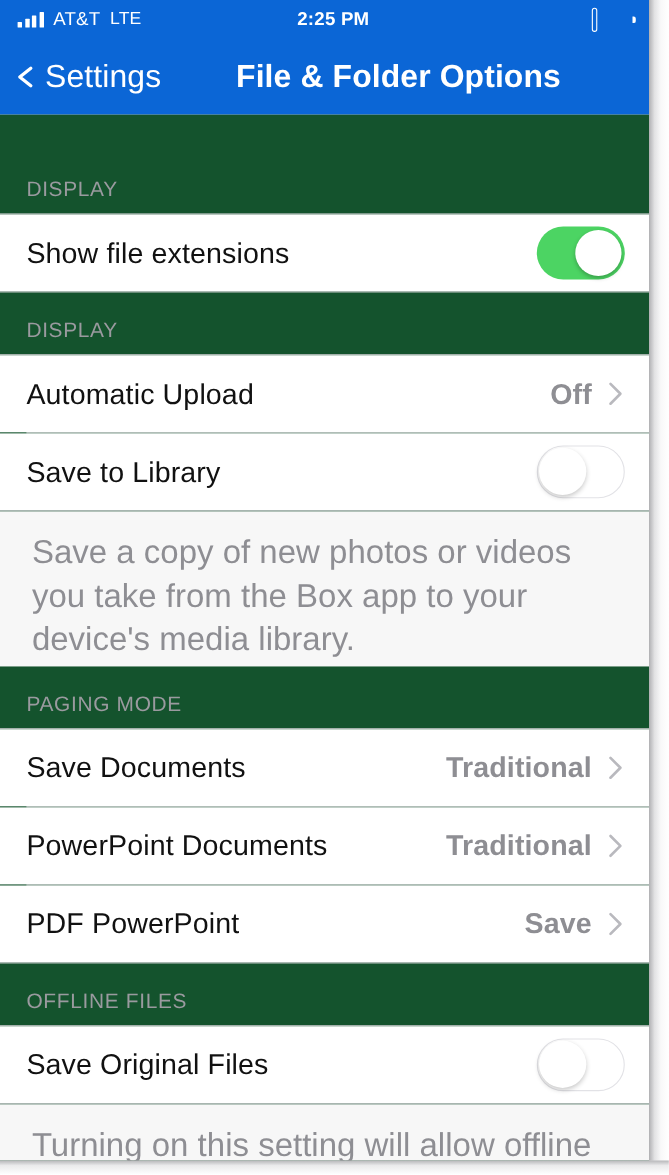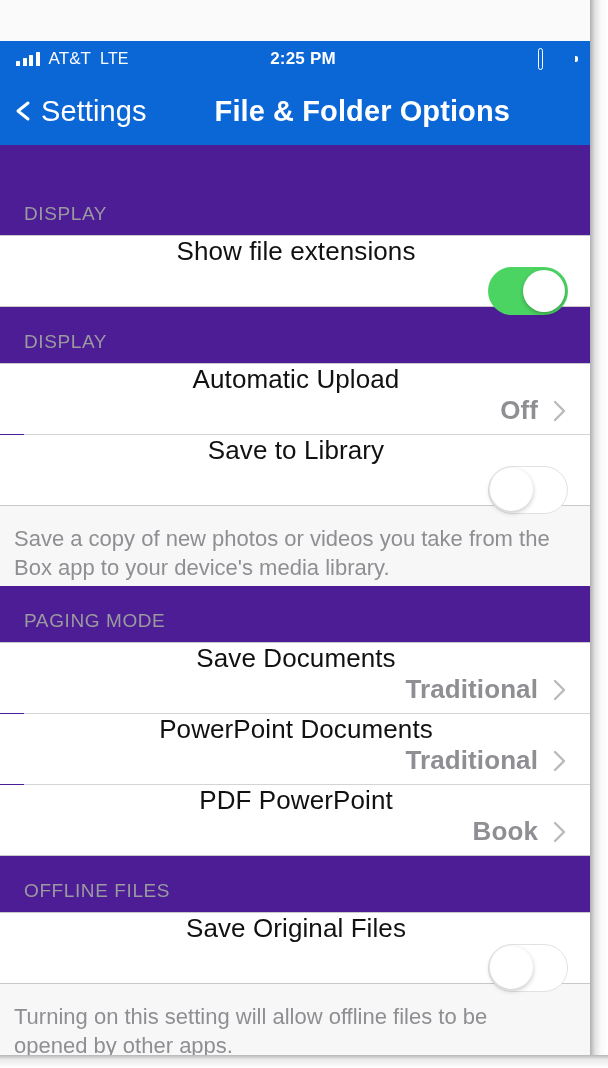--- a/index.html
+++ b/index.html
@@ -22,21 +22,21 @@
     pointer-events:none;
   }
   .bottom-shadow {
     position:absolute; top:1055px; left:0;
     width:608px; height:13px;
     background:linear-gradient(to bottom, rgba(110,110,115,0.50) 0%, rgba(160,160,165,0.22) 35%, rgba(255,255,255,0) 100%);
     pointer-events:none;
   }
 
   
-  .navbar { background:#0b66d6; height:104px; position:relative; width:590px;margin-top:41px; }
+  .navbar { background:#0b66d6; height:104px; position:relative; width:590px; }
   .statusbar {
     height:36px; display:flex; align-items:center;
     padding:0 16px; position:relative; color:#fff;
   }
   .sb-left { display:flex; align-items:center; gap:9px; }
   .bars { display:flex; align-items:flex-end; gap:2.5px; height:14px; }
   .bars i { width:4px; background:#fff; border-radius:0.5px; display:block; }
   .bars i:nth-child(1){ height:5px; }
   .bars i:nth-child(2){ height:8px; }
   .bars i:nth-child(3){ height:11px; }
@@ -62,34 +62,34 @@
   .navrow { height:68px; display:flex; align-items:center; padding-left:12px;gap:44px; }
   .back-btn { display:flex; align-items:center; gap:7px; cursor:pointer; }
   .chev-back { width:22px; height:22px; display:block; }
   .back-label { color:#fff; font-size:29px; letter-spacing:0.1px; }
   .nav-title {
     color:#fff; font-size:29px; font-weight:bold;
     margin-left:24px; letter-spacing:0.1px;
   }
 
   
-  .group-bg { background:#4c1d95; }
+  .group-bg { background:#14532d; }
   .sec-head {
     color:#9a9a9f; font-size:19px; letter-spacing:0.6px;
     padding:0 24px; display:flex; align-items:flex-end;
     height:56px; padding-bottom:10px;
   }
   .spacer-top { height:34px; }
   .sep-full { height:1px; background:#c9c9cd; width:100%; }
   .sep-inset { height:1px; background:#d4d4d8; margin-left:24px; }
 
   .row {
     background:#ffffff; height:70px;
     display:flex; align-items:center;
-    padding:0 22px 0 24px; cursor:pointer;flex-direction:column;
+    padding:0 22px 0 24px; cursor:pointer;
   }
   .row-label { font-size:26px; color:#111; letter-spacing:0.1px; }
   .row-right { margin-left:auto; display:flex; align-items:center; gap:14px; }
   .row-value { font-size:26px; color:#8e8e93; letter-spacing:0.1px;font-weight:bold; }
   .chev-r { width:16px; height:26px; display:block; }
 
   
   .toggle { width:80px; height:48px; border-radius:24px; position:relative; }
   .toggle.on { background:#4cd463; }
   .toggle.on .knob {
@@ -99,22 +99,22 @@
   }
   .toggle.off { background:#fff; border:1.6px solid #e2e2e6; }
   .toggle.off .knob {
     position:absolute; top:1.4px; left:1.4px;
     width:43px; height:43px; border-radius:50%;
     background:#fff; box-shadow:0 2px 5px rgba(0,0,0,0.22);
   }
 
   
   .footer {
-    color:#8e8e93; font-size:22px; line-height:1.32;
-    padding:14px 30px 4px 14px; background:#f7f7f7;
+    color:#8e8e93; font-size:30px; line-height:1.32;
+    padding:14px 30px 4px 29px; background:#f7f7f7;
   }
   .footer.first { padding-top:18px; }
 </style>
 </head>
 <body>
 
 <div class="phone">
 
   <div class="navbar">
 
@@ -216,21 +216,21 @@
               <svg viewBox="0 0 16 26" class="chev-r">
                 <polyline points="3,4 12,13 3,22" fill="none" stroke="#b9b9be" stroke-width="2.4" stroke-linecap="round" stroke-linejoin="round"></polyline>
               </svg>
             </span>
           </div>
         </div>
         <div class="sep-inset"></div>
         <div class="row">
           <span class="row-label">PDF PowerPoint</span>
           <div class="row-right">
-            <span class="row-value">Book</span>
+            <span class="row-value">Save</span>
             <span style="display: flex;">
               <svg viewBox="0 0 16 26" class="chev-r">
                 <polyline points="3,4 12,13 3,22" fill="none" stroke="#b9b9be" stroke-width="2.4" stroke-linecap="round" stroke-linejoin="round"></polyline>
               </svg>
             </span>
           </div>
         </div>
         <div class="sep-full"></div>
       </div>
       <div class="group-bg">

